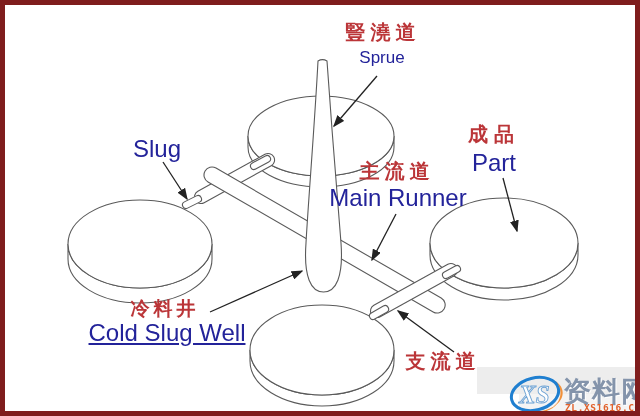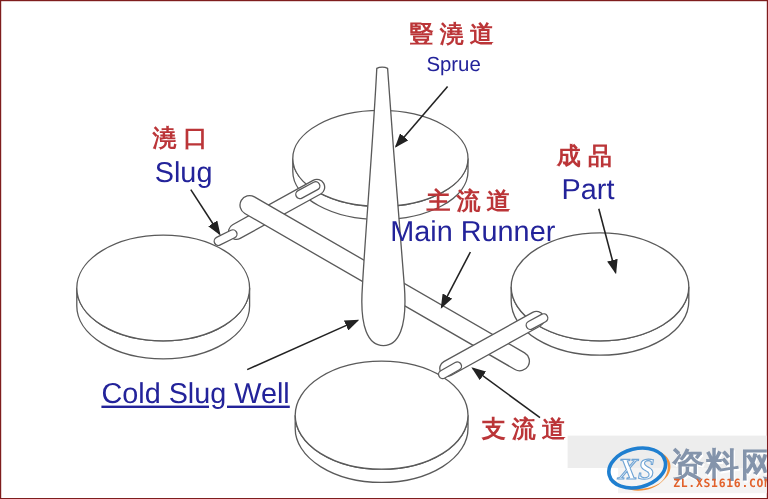--- a/index.html
+++ b/index.html
@@ -1,19 +1,19 @@
 <!DOCTYPE html>
 <html style="--chinese_label: #bb3538; --english_label: #23239a; --line: #5a5a5a; --arrow: #222222; --watermark_name: #8494ab; --watermark_url: #e2622c; --logo_blue: #1f7fd0; --logo_orange: #f2913a;"><head>
 <meta charset="utf-8">
 <style>
   html,body{margin:0;padding:0;background:#888;}
   .stage{
     position:relative;width:640px;height:416px;margin:0 auto;
     background:#ffffff;overflow:hidden;box-sizing:border-box;
-    border:1px solid #7f1d1d;
+    border:5px solid #7f1d1d;
     font-family:"Liberation Sans","DejaVu Sans",sans-serif;
   }
   .art{position:absolute;left:0;top:0;width:640px;height:416px;}
   .shape{fill:#ffffff;stroke:var(--line,#5a5a5a);stroke-width:1.1;}
   .leader{stroke:var(--arrow,#333);stroke-width:1.3;fill:none;}
   .lbl{position:absolute;text-align:center;line-height:1.08;white-space:nowrap;}
   .cn{
     font-family:"DejaVu Serif","Liberation Serif",serif;
     font-weight:700;color:var(--chinese_label,#bb3538);
     font-size:20px;letter-spacing:5px;
@@ -113,29 +113,29 @@
       <line class="leader" x1="205" y1="307" x2="297" y2="266" marker-end="url(#ah)"></line>
     </g>
     <g>
       <line class="leader" x1="449" y1="347" x2="393" y2="306" marker-end="url(#ah)"></line>
     </g>
   </svg>
 
   <div class="lbl cn" style="left:332px;top:17px;width:92px;">豎澆道</div>
   <div class="lbl en" style="left:333px;top:44px;width:88px;font-size:17px;">Sprue</div>
 
-  <div class="lbl cn" style="left:120px;top:104px;width:64px;letter-spacing:6px;">澆口</div>
   <div class="lbl en" style="left:117px;top:131px;width:70px;">Slug</div>
 
   <div class="lbl cn" style="left:456px;top:119px;width:66px;letter-spacing:6px;">成品</div>
   <div class="lbl en" style="left:457px;top:145px;width:64px;">Part</div>
 
   <div class="lbl cn" style="left:346px;top:156px;width:92px;">主流道</div>
   <div class="lbl en" style="left:321px;top:180px;width:144px;">Main Runner</div>
 
+  <div class="lbl cn" style="left:118px;top:293px;width:84px;font-size:19px;letter-spacing:4px;">冷料井</div>
   <div class="lbl en" style="left:82px;top:315px;width:160px;text-decoration:underline;">Cold Slug Well</div>
 
   <div class="lbl cn" style="left:395px;top:346px;width:86px;">支流道</div>
 
   <div class="band band1"></div>
   <div class="band band2"></div>
 
   <svg class="wm-logo" viewBox="0 0 58 44">
     <path d="M6,31 C14,41 36,43 48,32 C38,44 14,44 6,31 Z" fill="var(--logo_orange,#f2913a)"></path>
     <path d="M44,8 C54,14 54,28 44,35 C58,27 56,13 44,8 Z" fill="var(--logo_orange,#f2913a)"></path>

